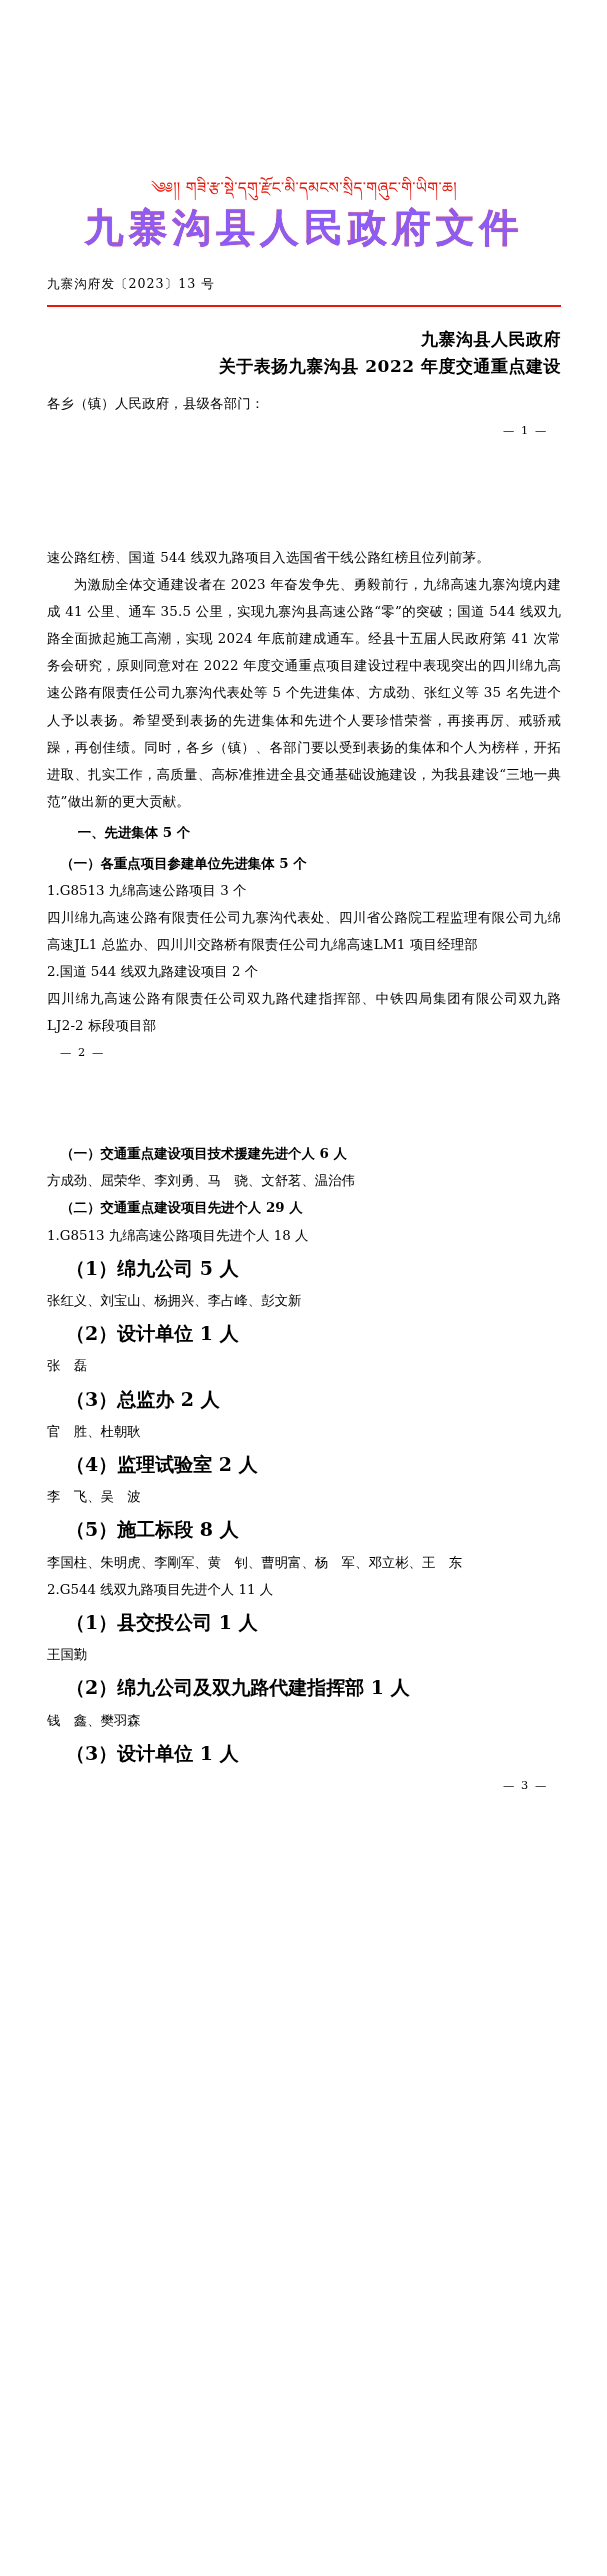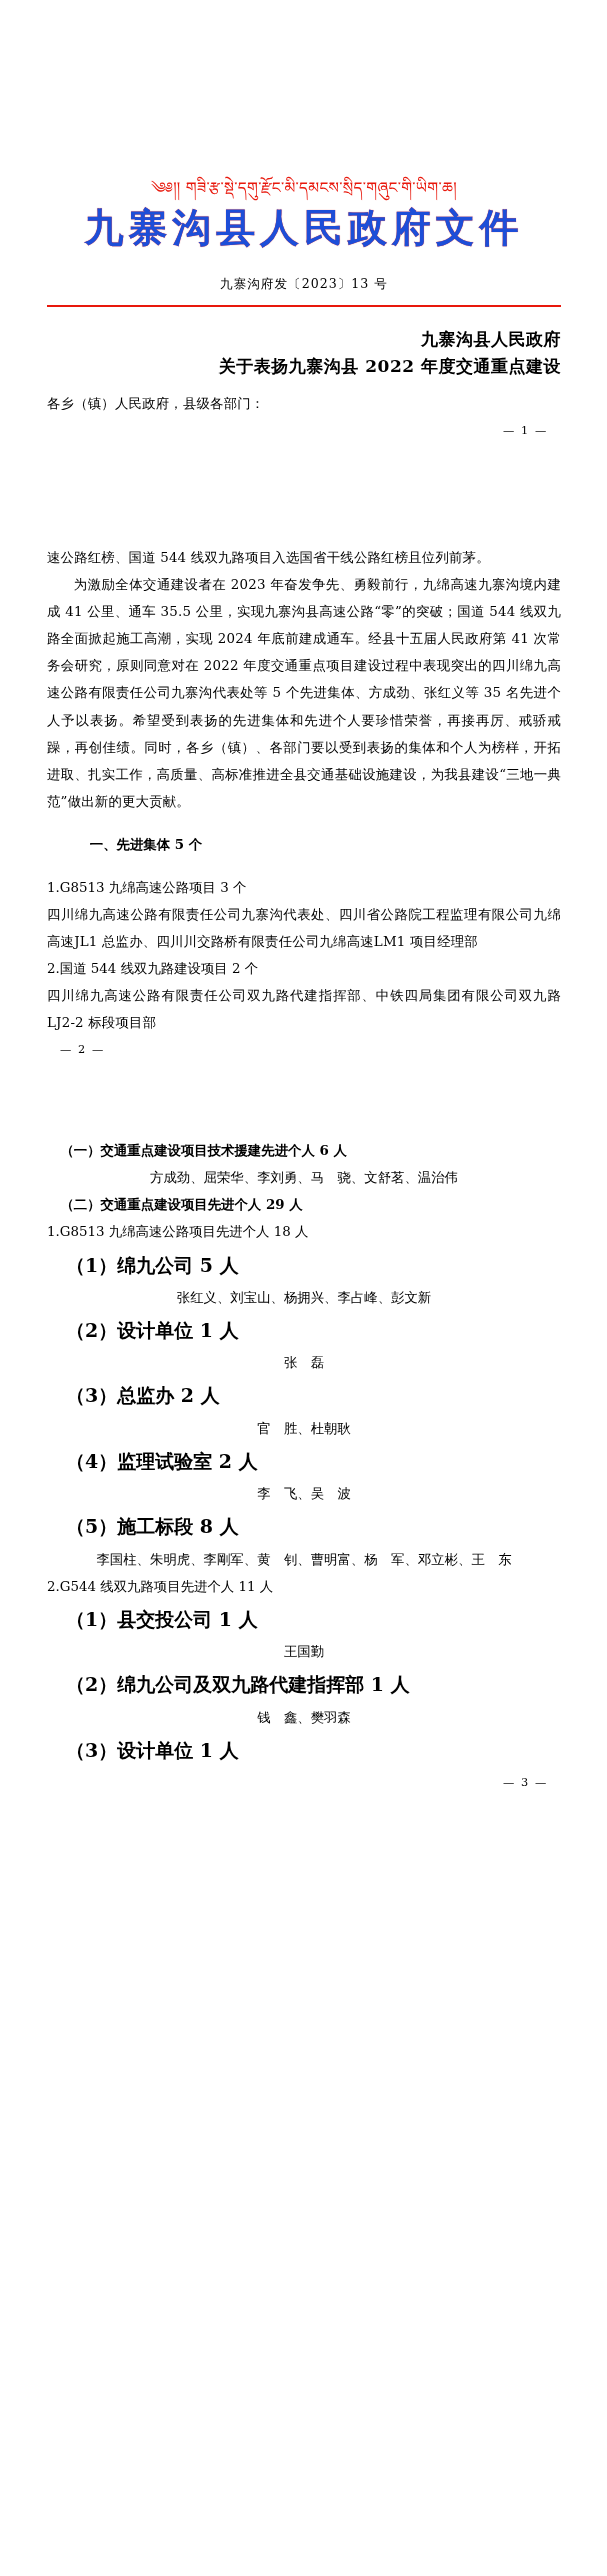--- a/index.html
+++ b/index.html
@@ -31,31 +31,30 @@
   .tibetan-line {
     color: #e8180c;
     font-family: "DejaVu Sans", sans-serif;
     font-size: 15.4px;
     line-height: 1.45;
     letter-spacing: 0.3px;
     white-space: nowrap;
     margin-bottom: 4.9px;
   }
   .masthead-title {
-    color: #1d4ed8;
+    color: #8b5cf6;
     font-family: "DejaVu Serif", "Liberation Serif", serif;
     font-weight: bold;
     font-size: 39px;
     letter-spacing: 4.9px;
     line-height: 1.18;
     text-shadow: 0 0 0.8px #e8180c;
   }
 
   .doc-number {
-    text-align: center;
     font-size: 12.6px;
     letter-spacing: 1px;
     margin-top: 26px;
   }
 
   .red-rule {
     height: 1.6px;
     background: #e8180c;
     margin: 12px 0 0 0;
   }
@@ -80,21 +79,21 @@
     line-height: 2.02;
     letter-spacing: 0.2px;
     text-align: justify;
     text-justify: inter-ideograph;
   }
   p.indent { text-indent: 2em; }
   p.noindent { text-indent: 0; }
   p.h1-line {
     text-indent: 2em;
     font-weight: bold;
-    margin: 16px;
+    margin: 4px;
     font-size: 13.4px;
     line-height: 2.02;
   }
   p.h2-line {
     text-indent: 1em;
     font-weight: bold;
     margin: 0;
     font-size: 13.4px;
     line-height: 2.02;
   }
@@ -110,21 +109,20 @@
     font-weight: bold;
     margin: 0;
     font-size: 19px;
     line-height: 2.02;
   }
   p.names {
     text-indent: 0;
     margin: 0;
     font-size: 13.4px;
     line-height: 2.02;
-    text-align: center;
   }
 
   
   .folio {
     font-size: 11.3px;
     letter-spacing: 1.6px;
     margin-top: 6.5px;
   }
   .folio.right { text-align: right; padding-right: 13px; }
   .folio.left  { text-align: left;  padding-left: 13px;  }
@@ -159,20 +157,21 @@
 </div>
 
 <div class="page-gap"></div>
 
 <div class="page">
   <div class="body-block">
     <p class="para noindent">速公路红榜、国道 544 线双九路项目入选国省干线公路红榜且位列前茅。</p>
     <p class="para indent">为激励全体交通建设者在 2023 年奋发争先、勇毅前行，九绵高速九寨沟境内建成 41 公里、通车 35.5 公里，实现九寨沟县高速公路“零”的突破；国道 544 线双九路全面掀起施工高潮，实现 2024 年底前建成通车。经县十五届人民政府第 41 次常务会研究，原则同意对在 2022 年度交通重点项目建设过程中表现突出的四川绵九高速公路有限责任公司九寨沟代表处等 5 个先进集体、方成劲、张红义等 35 名先进个人予以表扬。希望受到表扬的先进集体和先进个人要珍惜荣誉，再接再厉、戒骄戒躁，再创佳绩。同时，各乡（镇）、各部门要以受到表扬的集体和个人为榜样，开拓进取、扎实工作，高质量、高标准推进全县交通基础设施建设，为我县建设“三地一典范”做出新的更大贡献。</p>
 
     <p class="h1-line">一、先进集体 5 个</p>
+    <p class="h2-line">（一）各重点项目参建单位先进集体 5 个</p>
     <p class="h3-line">1.G8513 九绵高速公路项目 3 个</p>
     <p class="para noindent">四川绵九高速公路有限责任公司九寨沟代表处、四川省公路院工程监理有限公司九绵高速JL1 总监办、四川川交路桥有限责任公司九绵高速LM1 项目经理部</p>
     <p class="h3-line">2.国道 544 线双九路建设项目 2 个</p>
     <p class="para noindent">四川绵九高速公路有限责任公司双九路代建指挥部、中铁四局集团有限公司双九路LJ2-2 标段项目部</p>
   </div>
 
   <div class="folio left">— 2 —</div>
 </div>
 
 <div class="page-gap-sm"></div>

